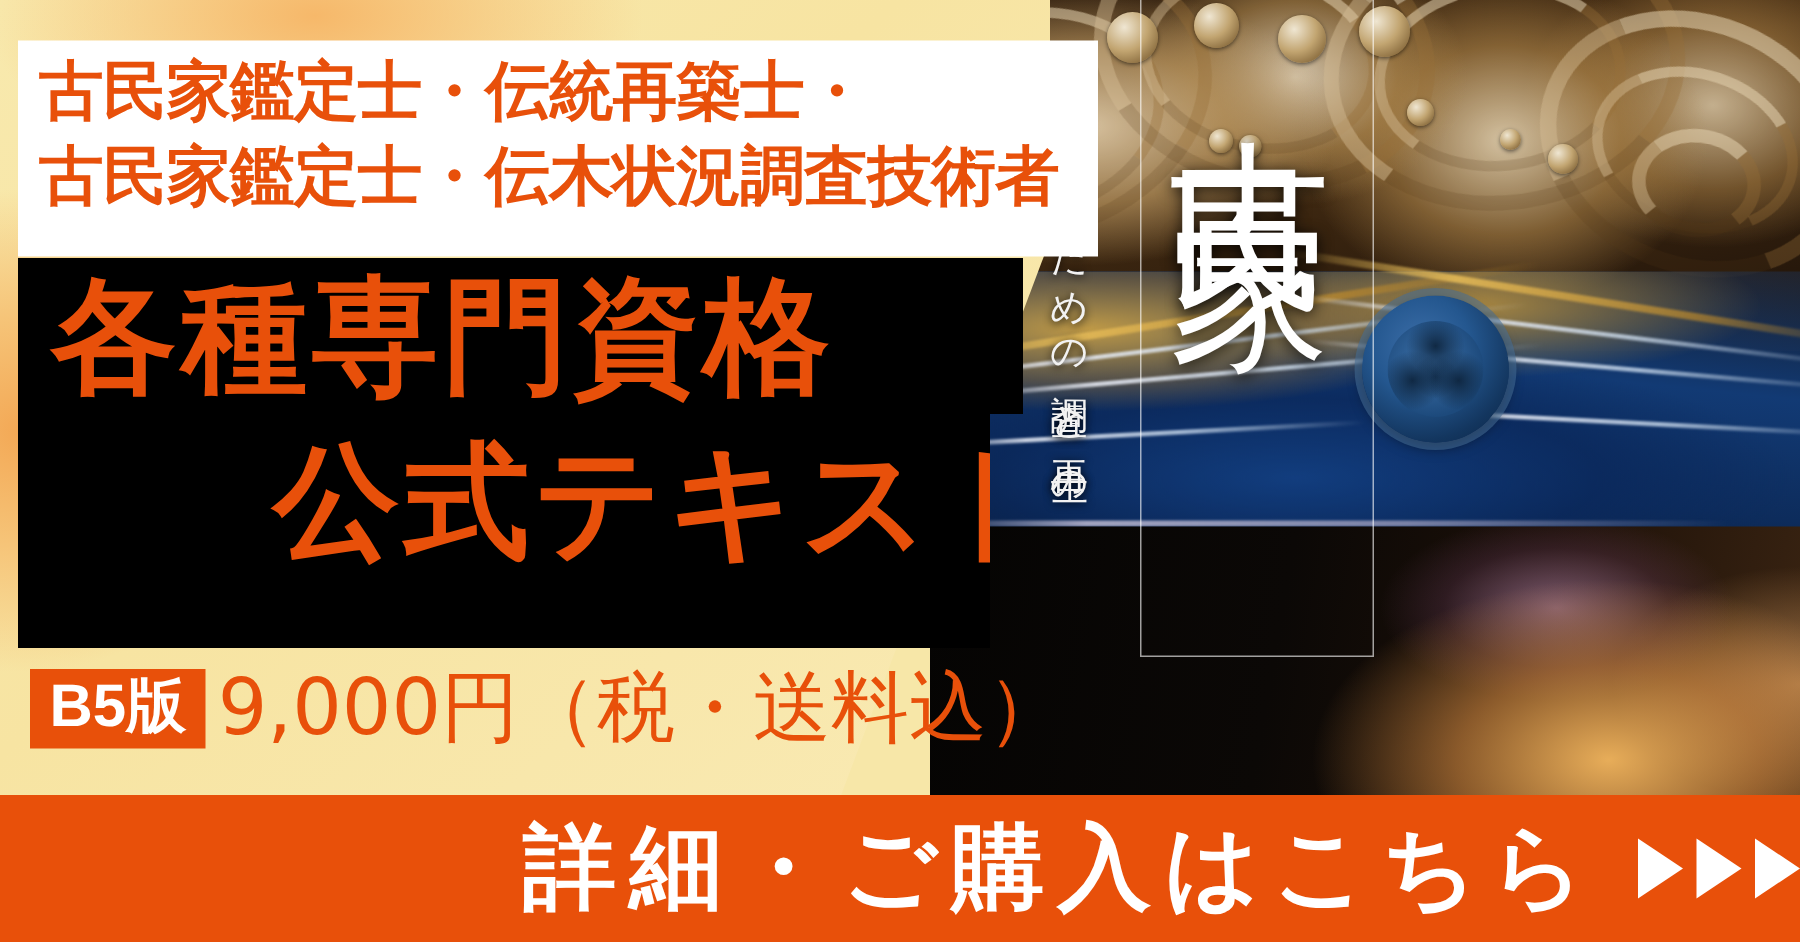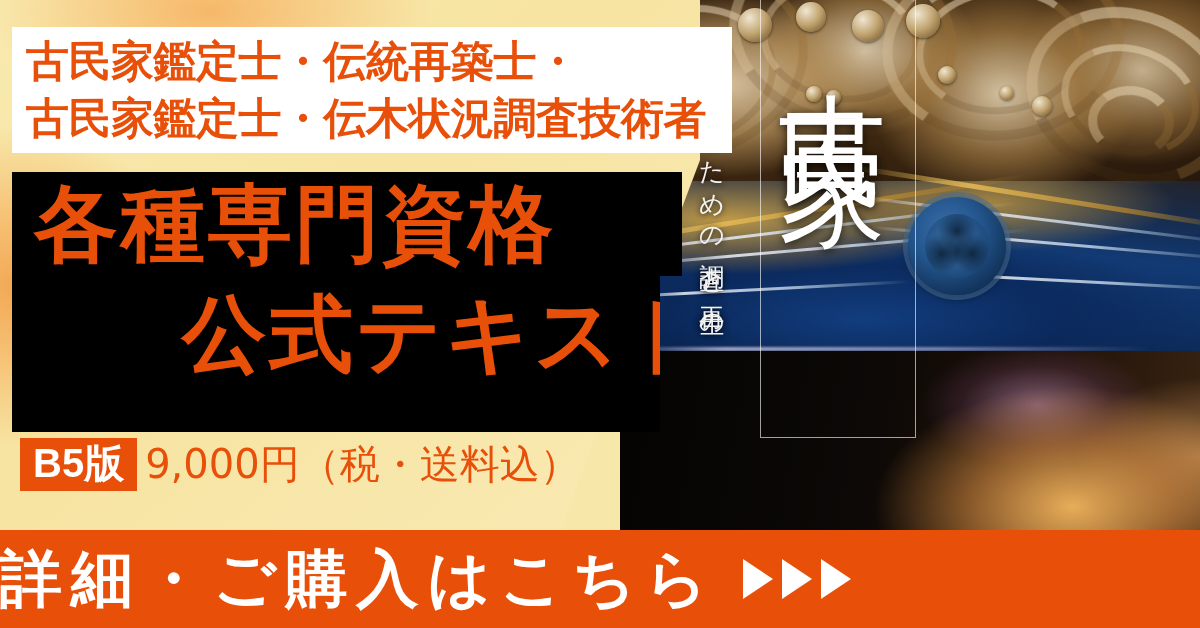--- a/index.html
+++ b/index.html
@@ -161,21 +161,21 @@
     position:absolute; left:0; top:0; width:700px; height:532px;
     background:
       radial-gradient(ellipse 34% 42% at 2% 54%, #f3a855 0%, #f6c478 34%, rgba(247,231,168,0) 72%),
       radial-gradient(ellipse 46% 30% at 30% 2%, #f6b86a 0%, rgba(247,231,168,0) 68%),
       linear-gradient(140deg, #f8e9ad 0%, #f7e4a2 45%, #f9eab4 100%);
     clip-path:polygon(0 0, 700px 0, 700px 160px, 560px 532px, 0 532px);
   }
 
   
   .box-top {
-    position:absolute; left:12px; top:27px; width:720px; height:126px;
+    position:absolute; left:12px; top:27px; width:720px; height:144px;
     background:#ffffff;
   }
   .box-top .lines {
     position:absolute; left:14px; top:6px;
     font-size:43px; font-weight:700; color:#e8500a;
     line-height:1.32; letter-spacing:-0.5px;
     white-space:nowrap;
   }
 
   .box-main {
@@ -200,30 +200,30 @@
     display:flex; align-items:center; gap:8px;
   }
   .badge {
     background:#e8500a; color:#ffffff;
     font-size:40px; font-weight:700;
     padding:5px 13px 8px 13px;
     line-height:1; letter-spacing:0px;
     white-space:nowrap;
   }
   .price {
-    color:#e8500a; font-size:40px; font-weight:400;
+    color:#e8500a; font-size:52px; font-weight:400;
     letter-spacing:0px; white-space:nowrap;
     font-family:"DejaVu Sans","Liberation Sans",sans-serif;
   }
 
   
   .cta {
     position:absolute; left:0; top:530px; width:1200px; height:98px;
     background:#e8500a;
-    display:flex; align-items:center; justify-content:flex-start; gap:26px;
+    display:flex; align-items:center; justify-content:flex-end; gap:26px;
   }
   .cta .cta-text {
     color:#ffffff; font-size:62px; font-weight:700;
     letter-spacing:9px; white-space:nowrap;
     line-height:1;
   }
   .cta .arrows { display:flex; align-items:center; gap:9px; }
   .cta .arrow {
     width:0; height:0;
     border-top:20px solid transparent;

